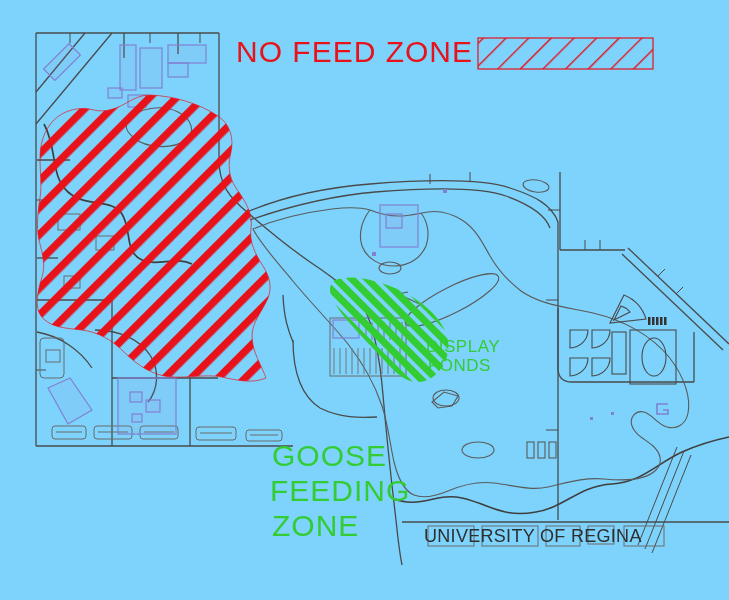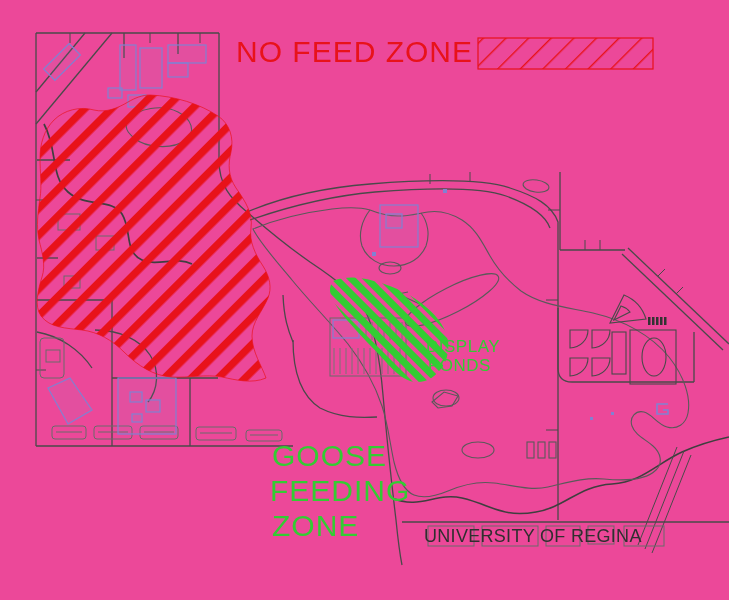--- a/index.html
+++ b/index.html
@@ -1,19 +1,19 @@
 <!DOCTYPE html>
 <html><head>
 <meta charset="utf-8">
 <style>
   html,body{margin:0;padding:0;background:#ffffff;}
   #stage{
     position:relative;
     width:729px;height:600px;
-    background:#ec4899;
+    background:#7dd3fc;
     font-family:"Liberation Sans", sans-serif;
     overflow:hidden;
   }
   svg text{font-family:"Liberation Sans", sans-serif;}
   .zone-title{font-size:30px;letter-spacing:1px;}
   .zone-sub{font-size:17px;letter-spacing:0.5px;}
   .map-label{font-size:18px;letter-spacing:0.3px;}
 </style>
 </head>
 <body>

